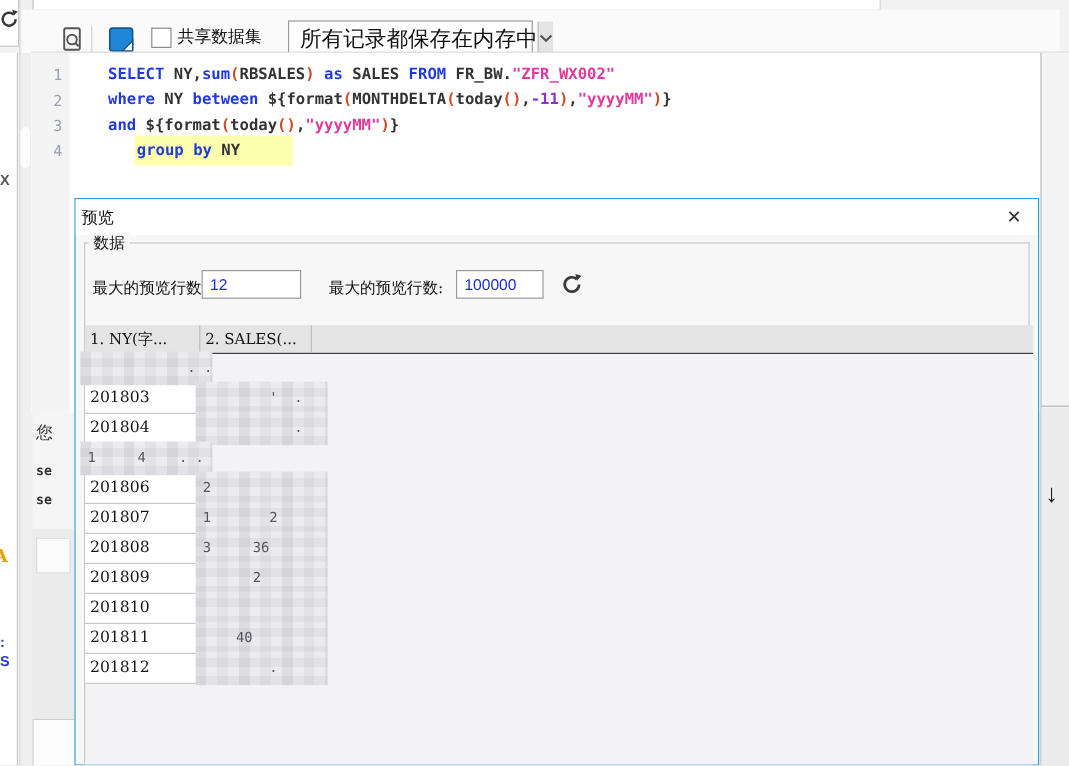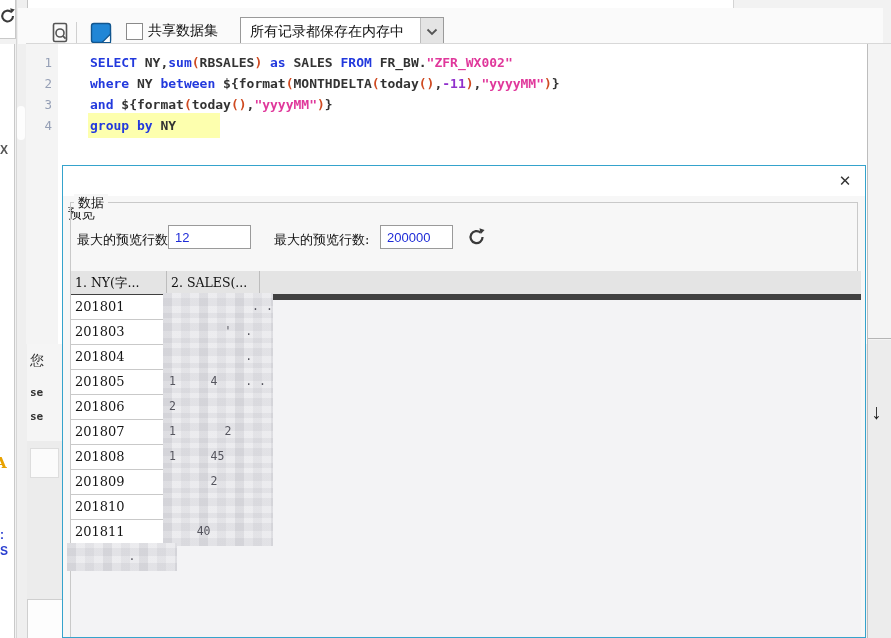--- a/index.html
+++ b/index.html
@@ -34,62 +34,62 @@
   
   #topstrip{left:26px;top:0;width:707px;height:8px;background:#fff;border-bottom:1px solid #d4d4d4;border-right:1px solid #d4d4d4;}
   #toolbar{left:18px;top:8px;width:865px;height:36px;background:#fafafa;}
   #toolbar-sep1{left:58px;top:14px;width:1px;height:24px;background:#d0d0d0;}
   .tbtn{position:absolute;display:flex;align-items:center;justify-content:center;}
   #btn-preview{left:30px;top:12px;width:24px;height:26px;}
   #btn-save{left:70px;top:11px;width:26px;height:27px;}
   #chk-shared{left:108px;top:15px;width:15px;height:15px;background:#fff;border:1px solid #8a8a8a;}
   #lbl-shared{left:130px;top:14px;font-size:14px;color:#111;}
   #dropdown{left:222px;top:9px;width:202px;height:27px;background:#fff;border:1px solid #9a9a9a;display:flex;align-items:center;}
-  #dropdown-text{padding-left:9px;font-size:14px;color:#111;flex:1;white-space:nowrap;}
+  #dropdown-text{padding-left:9px;font-size:18px;color:#111;flex:1;white-space:nowrap;}
   #dropdown-btn{width:22px;height:100%;background:#e4e4e4;border-left:1px solid #bcbcbc;display:flex;align-items:center;justify-content:center;}
   #editor-top-border{left:26px;top:43px;width:865px;height:1px;background:#d8d8d8;}
 
   
   #editor{left:26px;top:44px;width:865px;height:300px;background:#fff;}
   #gutter{position:absolute;left:0;top:0;width:32px;height:100%;background:#f4f4f4;}
   .code-line{position:relative;height:21px;line-height:21px;white-space:pre;
              font-family:"DejaVu Sans Mono",monospace;font-size:13px;font-weight:bold;}
   .code-line .num{position:absolute;left:0;width:26px;text-align:right;color:#96a0b6;font-weight:normal;font-size:12.5px;}
   .code-line .src{position:absolute;left:64px;top:0;}
-  .code-line.hl .src{background:#fdffae;box-shadow:0 0 0 2px #fdffae;min-width:128px;}
+  .code-line.hl .src{background:#fdffae;box-shadow:0 0 0 2px #fdffae;min-width:128px;margin-left:24px;}
   #code-lines{position:absolute;left:0;top:8px;width:100%;}
   .kw{color:#2239dd;} .pl{color:#333;} .pn{color:#cf4a21;} .st{color:#e0389b;} .nm{color:#9030cc;}
 
   
   #right-strip{left:867px;top:44px;width:24px;height:594px;background:#f4f4f4;border-left:1px solid #bdbdbd;}
   #right-line{left:868px;top:338px;width:23px;height:2px;border-top:1px solid #b5b5b5;border-bottom:1px solid #dedede;}
   #right-lower{left:868px;top:340px;width:23px;height:298px;background:#ececec;}
   #down-arrow{left:871px;top:400px;font-size:21px;font-weight:bold;color:#1a1a1a;}
 
   
   #dialog{left:62px;top:165px;width:804px;height:473px;background:#f7f7f7;border:1px solid #35a3cc;
           box-sizing:border-box;overflow:hidden;font-family:"DejaVu Serif",serif;}
   #dlg-titlebar{position:absolute;left:0;top:0;width:100%;height:30px;background:#fff;}
-  #dlg-title{position:absolute;left:5px;top:7px;font-size:13.5px;color:#111;margin-top:32px;}
+  #dlg-title{position:absolute;left:5px;top:7px;font-size:13.5px;color:#111;}
   #dlg-close{position:absolute;right:10px;top:5px;font-size:15px;color:#333;width:20px;height:20px;
              display:flex;align-items:center;justify-content:center;font-family:"Liberation Sans",sans-serif;}
   #dlg-fieldset{position:absolute;left:7px;right:7px;top:36px;height:460px;border:1px solid #c9c9c9;border-bottom:none;}
   #dlg-legend{position:absolute;left:3px;top:-9px;background:#f7f7f7;padding:0 4px;font-size:13px;color:#111;}
   .dlg-label{position:absolute;font-size:13px;color:#111;top:28px;}
   #lbl-current{left:6px;}
   #lbl-max{left:203px;}
   .dlg-input{position:absolute;top:22px;height:24px;background:#fff;border:1px solid #9a9a9a;box-sizing:border-box;
              font-size:13px;color:#1e2bd7;padding:0 0 0 6px;font-family:"Liberation Sans",sans-serif;display:flex;align-items:center;}
   #input-current{left:97px;width:83px;}
   #input-max{left:309px;width:73px;}
   #dlg-refresh{position:absolute;left:396px;top:24px;width:20px;height:20px;}
 
   
   #ptable{position:absolute;left:-1px;top:68px;width:790px;height:392px;background:#f3f3f5;border-left:1px solid #c9c9c9;}
-  #ptable-header{position:absolute;left:0;top:0;width:100%;height:23px;background:#e4e4e4;border-bottom:6px solid #404040;display:flex;}
+  #ptable-header{position:absolute;left:0;top:0;width:100%;height:23px;background:#e4e4e4;border-bottom:1px solid #404040;display:flex;}
   .hcell{height:100%;border-right:1px solid #bdbdbd;box-sizing:border-box;font-size:12.5px;color:#111;
          padding:4px 0 0 4px;white-space:nowrap;overflow:hidden;}
   .hcell.c1{width:96px;} .hcell.c2{width:93px;}
   #ptable-rows{position:absolute;left:0;top:24px;width:100%;}
   .prow{position:relative;height:25px;display:flex;}
   .pcell{height:100%;box-sizing:border-box;border-right:1px solid #c9c9c9;border-bottom:1px solid #c9c9c9;background:#fff;
          font-size:13px;color:#151515;padding:4px 0 0 4px;white-space:pre;}
   .pcell.c1{width:96px;} .pcell.c2{width:93px;padding:0;position:relative;}
   .mosaic{position:absolute;left:-4px;top:-2px;width:110px;height:28px;z-index:2;
     background:
@@ -190,75 +190,74 @@
   <div class="abs" id="dialog">
     <div id="dlg-titlebar">
       <span id="dlg-title">预览</span>
       <span id="dlg-close">✕</span>
     </div>
     <div id="dlg-fieldset">
       <span id="dlg-legend">数据</span>
       <span class="dlg-label" id="lbl-current">最大的预览行数:</span>
       <div class="dlg-input" id="input-current">12</div>
       <span class="dlg-label" id="lbl-max">最大的预览行数:</span>
-      <div class="dlg-input" id="input-max">200000</div>
+      <div class="dlg-input" id="input-max">100000</div>
       <span id="dlg-refresh">
         <svg width="20" height="20" viewBox="0 0 18 18">
           <path d="M14 9a5.4 5.4 0 1 1-1.7-3.9" fill="none" stroke="#3a3a3a" stroke-width="2"></path>
           <path d="M11.2 1.2 L15.8 2.6 L12.4 6.2 Z" fill="#3a3a3a"></path>
         </svg>
       </span>
 
       <div id="ptable">
         <div id="ptable-header">
             <div class="hcell c1">1. NY(字...</div>
             <div class="hcell c2">2. SALES(...</div>
           </div>
         <div id="ptable-rows">
             <div class="prow">
-              <div class="pcell c1">201801</div>
               <div class="pcell c2"><div class="mosaic"><span class="peek">            . .</span></div></div>
             </div>
             <div class="prow">
               <div class="pcell c1">201803</div>
               <div class="pcell c2"><div class="mosaic"><span class="peek">        '  .</span></div></div>
             </div>
             <div class="prow">
               <div class="pcell c1">201804</div>
               <div class="pcell c2"><div class="mosaic"><span class="peek">           .</span></div></div>
             </div>
             <div class="prow">
-              <div class="pcell c1">201805</div>
               <div class="pcell c2"><div class="mosaic"><span class="peek">1     4    . .</span></div></div>
             </div>
             <div class="prow">
               <div class="pcell c1">201806</div>
               <div class="pcell c2"><div class="mosaic"><span class="peek">2</span></div></div>
             </div>
             <div class="prow">
               <div class="pcell c1">201807</div>
               <div class="pcell c2"><div class="mosaic"><span class="peek">1       2</span></div></div>
             </div>
             <div class="prow">
               <div class="pcell c1">201808</div>
-              <div class="pcell c2"><div class="mosaic"><span class="peek">1     45</span></div></div>
+              <div class="pcell c2"><div class="mosaic"><span class="peek">3     36</span></div></div>
             </div>
             <div class="prow">
               <div class="pcell c1">201809</div>
               <div class="pcell c2"><div class="mosaic"><span class="peek">      2</span></div></div>
             </div>
             <div class="prow">
               <div class="pcell c1">201810</div>
               <div class="pcell c2"><div class="mosaic"><span class="peek"></span></div></div>
             </div>
             <div class="prow">
               <div class="pcell c1">201811</div>
               <div class="pcell c2"><div class="mosaic"><span class="peek">    40</span></div></div>
             </div>
             <div class="prow">
+              <div class="pcell c1">201812</div>
               <div class="pcell c2"><div class="mosaic"><span class="peek">        .</span></div></div>
             </div>
           </div>
       </div>
     </div>
   </div>
 
 </div>
 
 </body></html>

